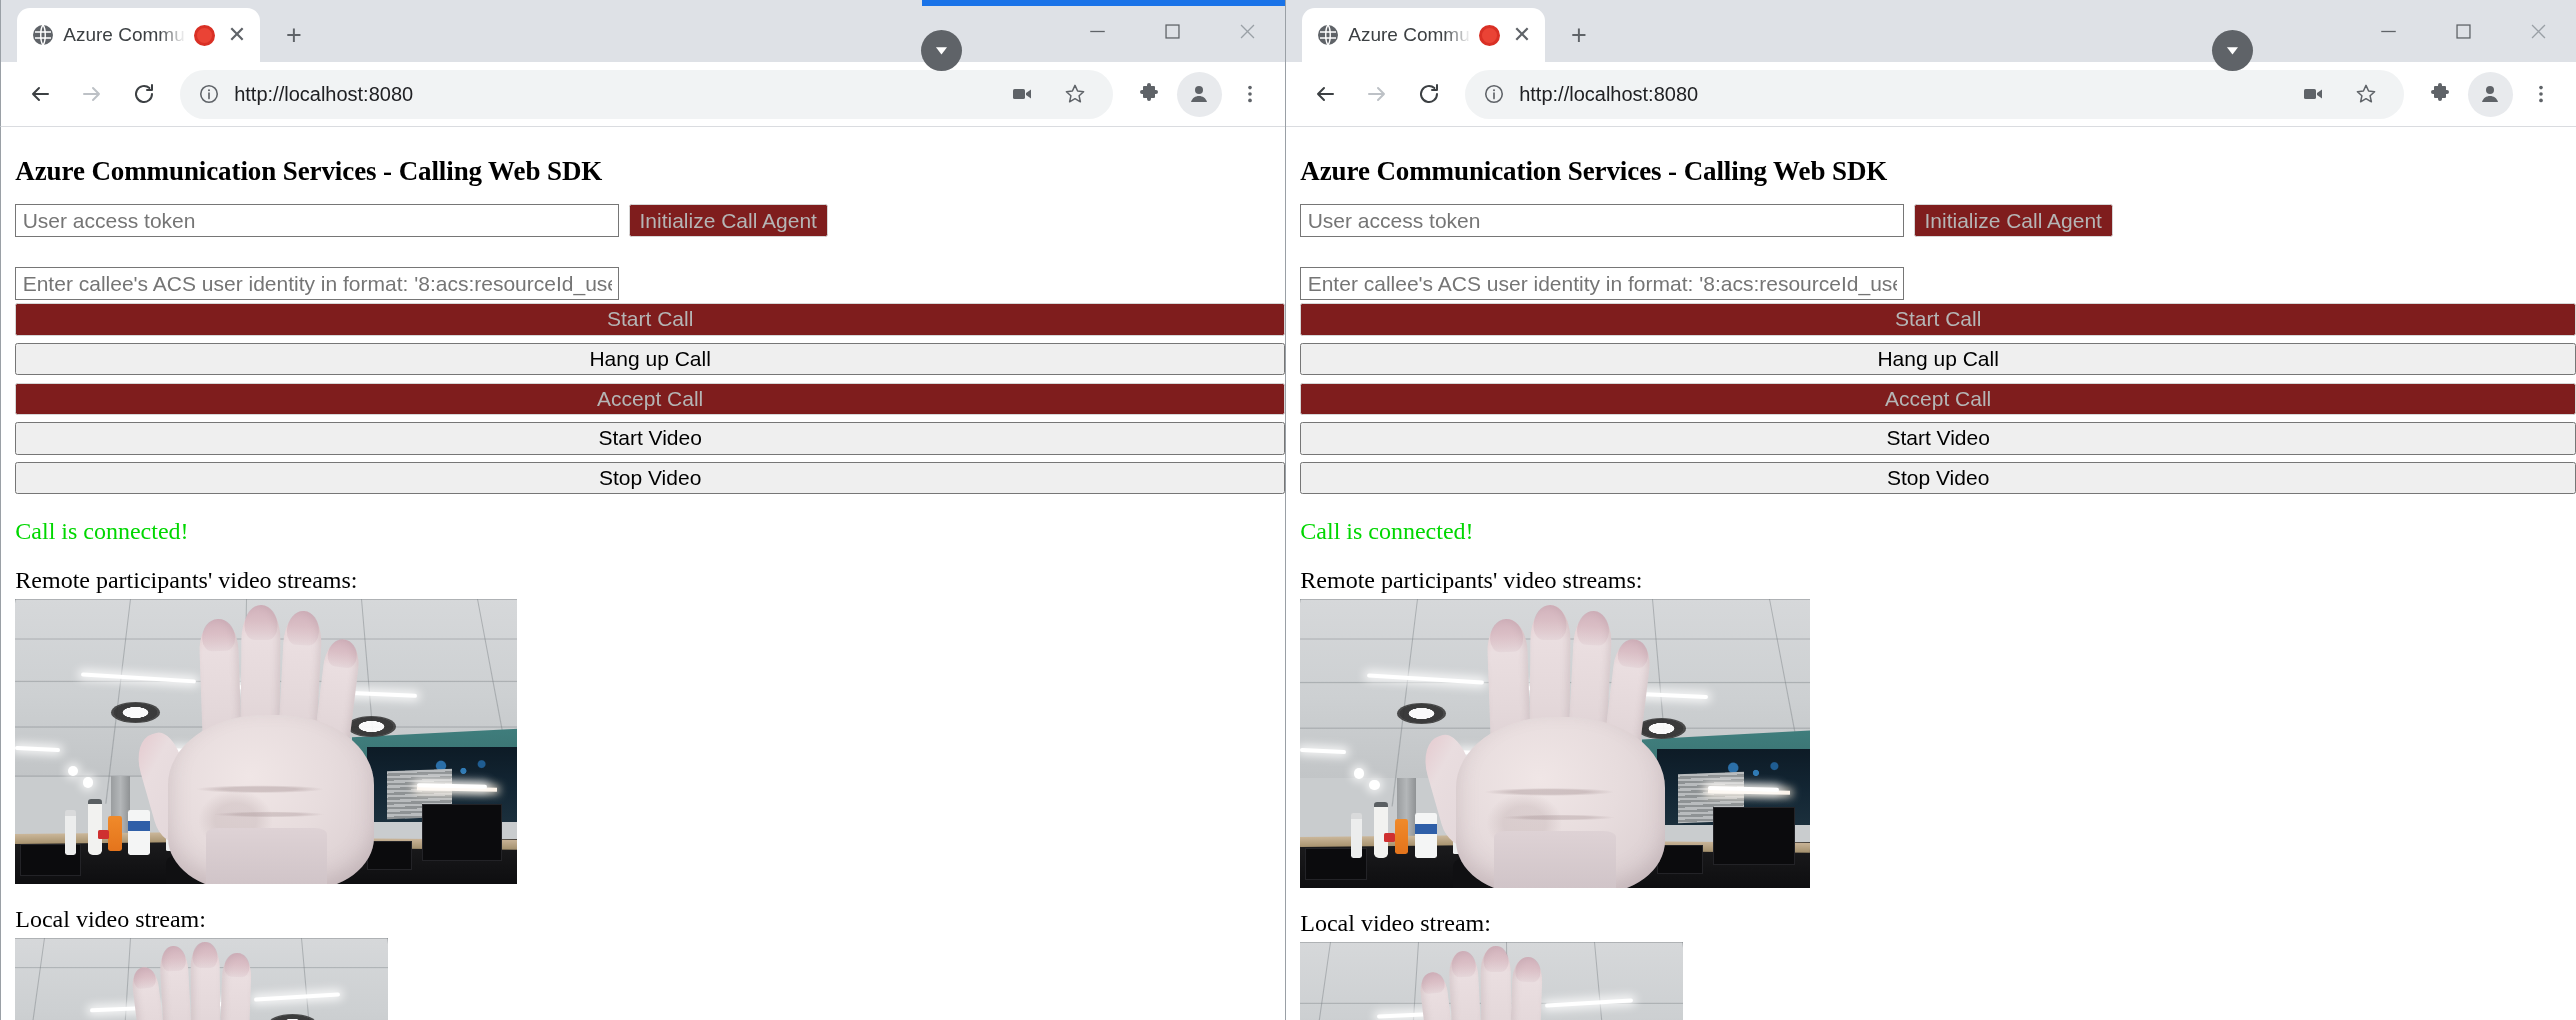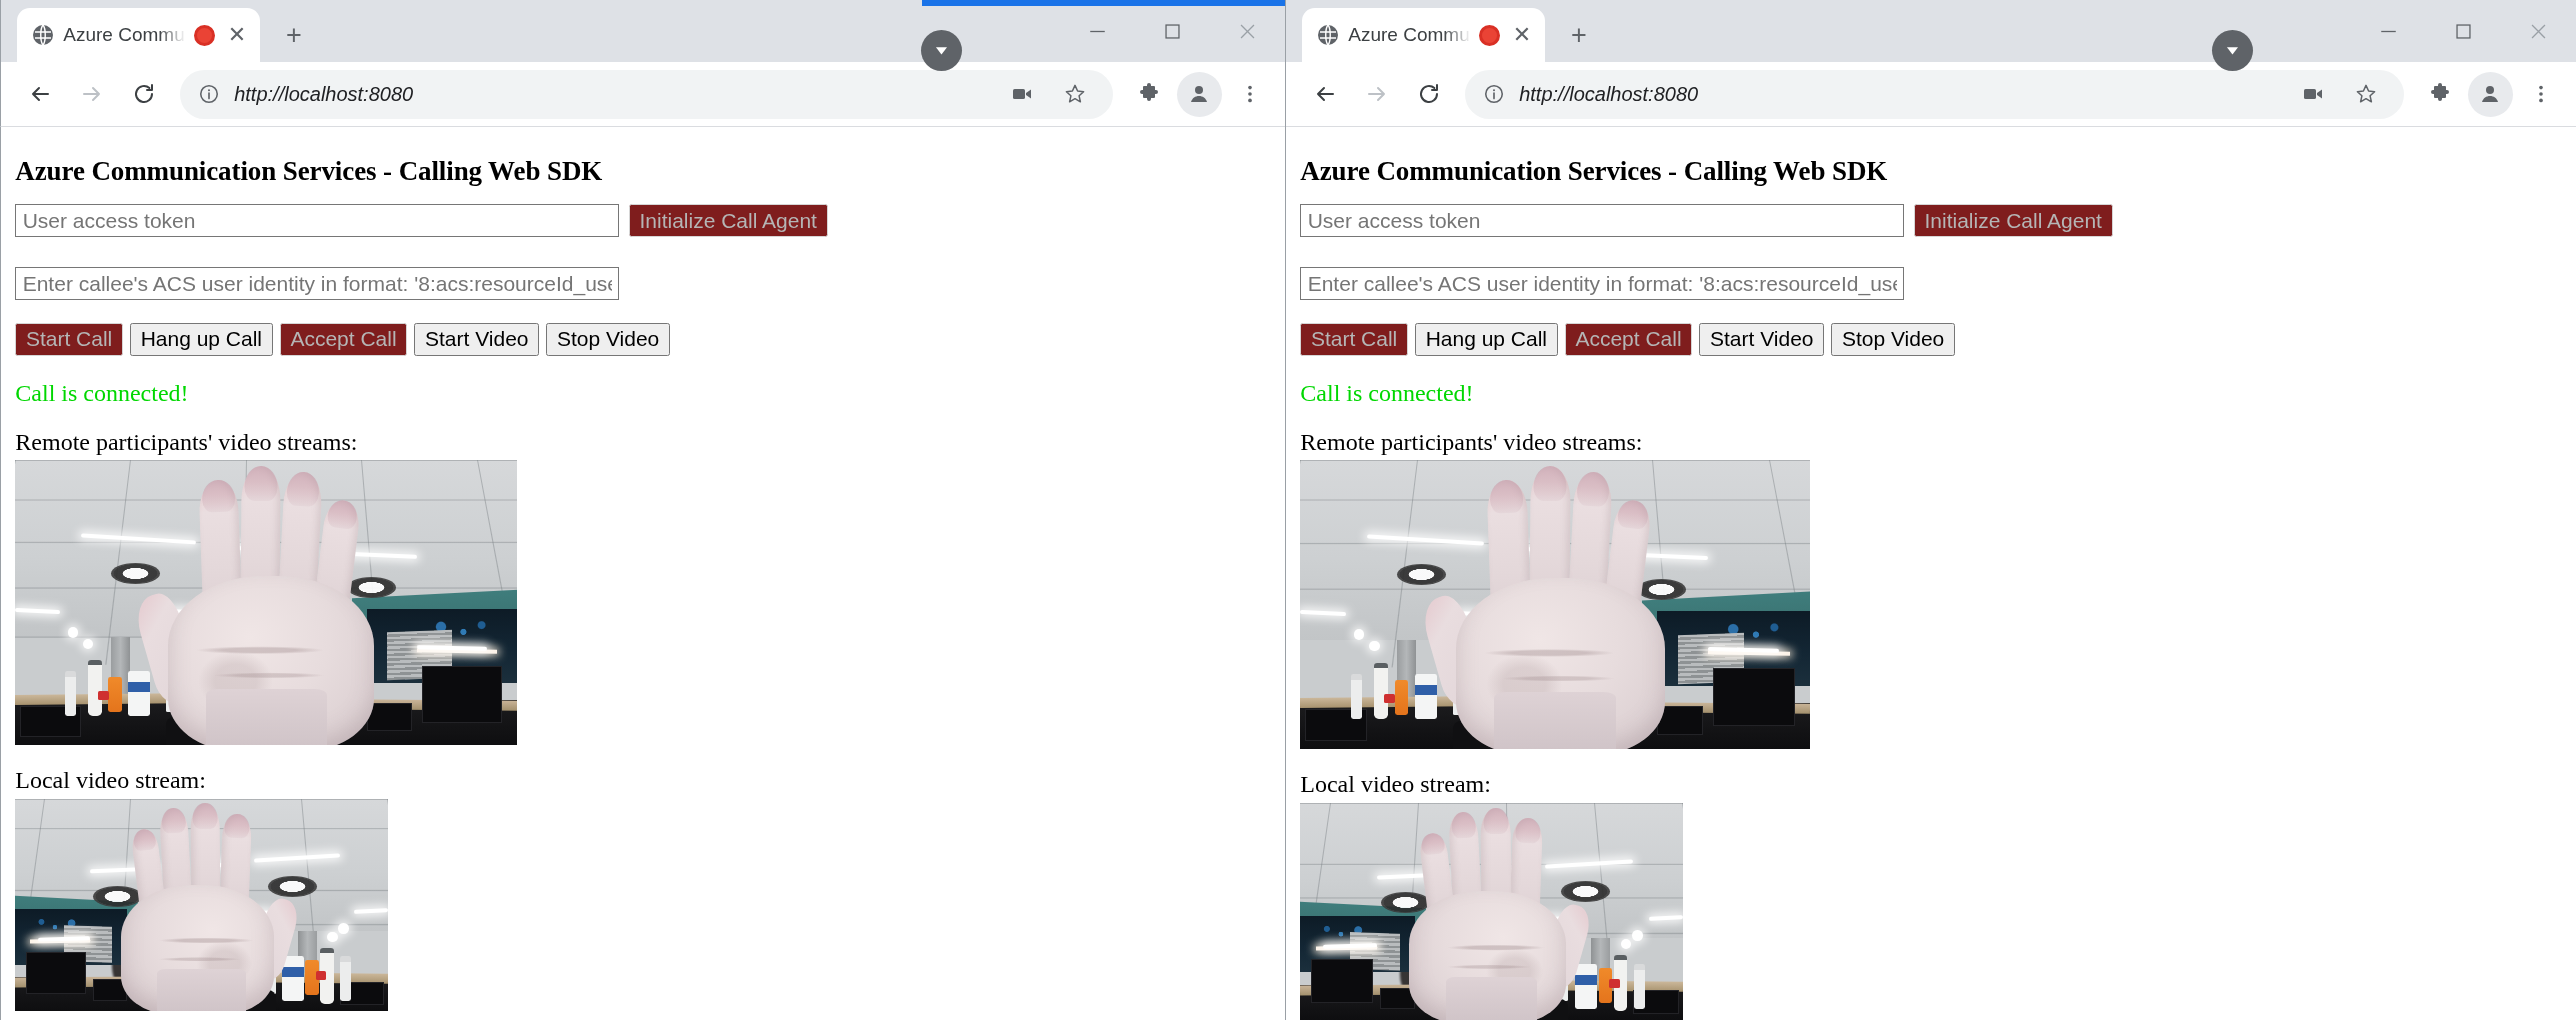--- a/index.html
+++ b/index.html
@@ -128,21 +128,20 @@
     flex: 1 1 auto;
     height: 49px;
     background: #f1f3f4;
     border-radius: 25px;
     display: flex;
     align-items: center;
     padding: 0 14.3px;
     gap: 11px;
     margin: 0 8px;
     min-width: 0;
-    font-style: italic;
   }
   .omnibox-icon { width: 29px; height: 29px; flex: 0 0 auto; display:flex; align-items:center; justify-content:center; color:#5f6368; }
   .omnibox-url { font-size: 20px; color: #202124; white-space: nowrap; overflow: hidden; }
   .omnibox-right { display: flex; align-items: center; gap: 3.2px; margin-left: auto; flex: 0 0 auto; }
   .avatar-btn {
     width: 45px; height: 45px; border-radius: 50%;
     background: #e8eaed;
     display: flex; align-items: center; justify-content: center;
     color: #5f6368;
   }
@@ -195,21 +194,21 @@
     white-space: nowrap;
   }
   button.btn[disabled] {
     color: #b5b5b5;
     border-color: #d6d6d6;
     background: #7f1d1d;
   }
 
   .spacer-38 { height: 30px; }
 
-  .btn-row { display: flex; gap: 7.2px; margin-top: 23px; }
+  .btn-row { display: flex; gap: 7.2px; margin-top: 3px; flex-direction: column; }
 
   .status-connected {
     font-family: "Liberation Serif", serif;
     font-size: 24px;
     color: #00d700;
     margin: 24px 0 0 0;
   }
 
   .section-label {
     font-family: "Liberation Serif", serif;

